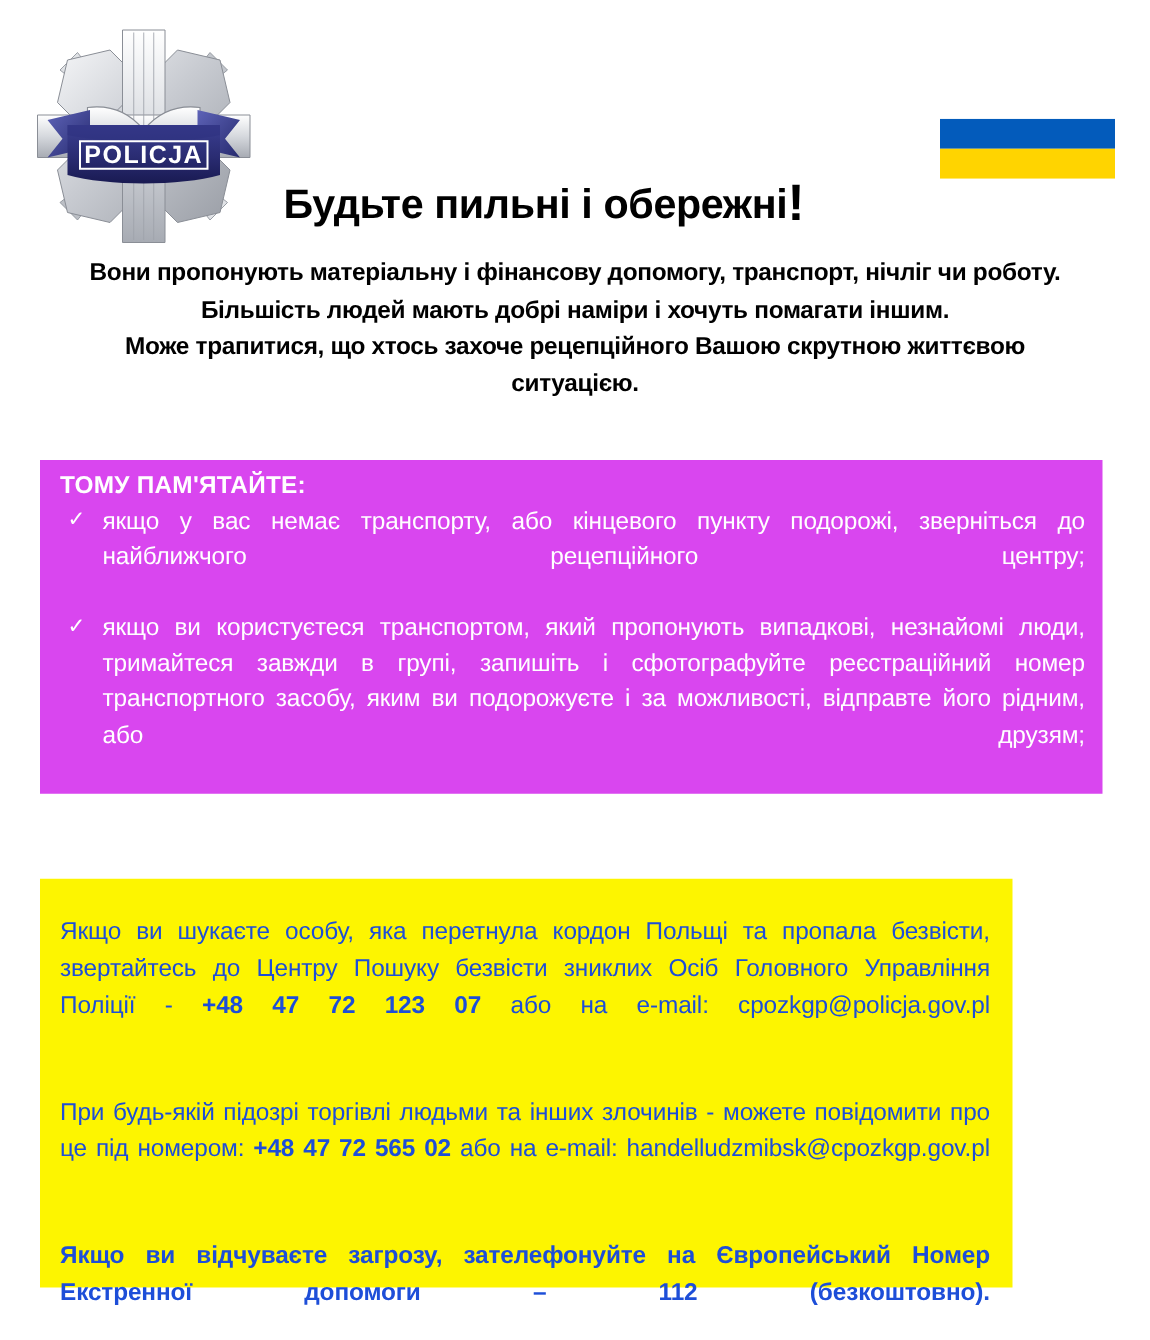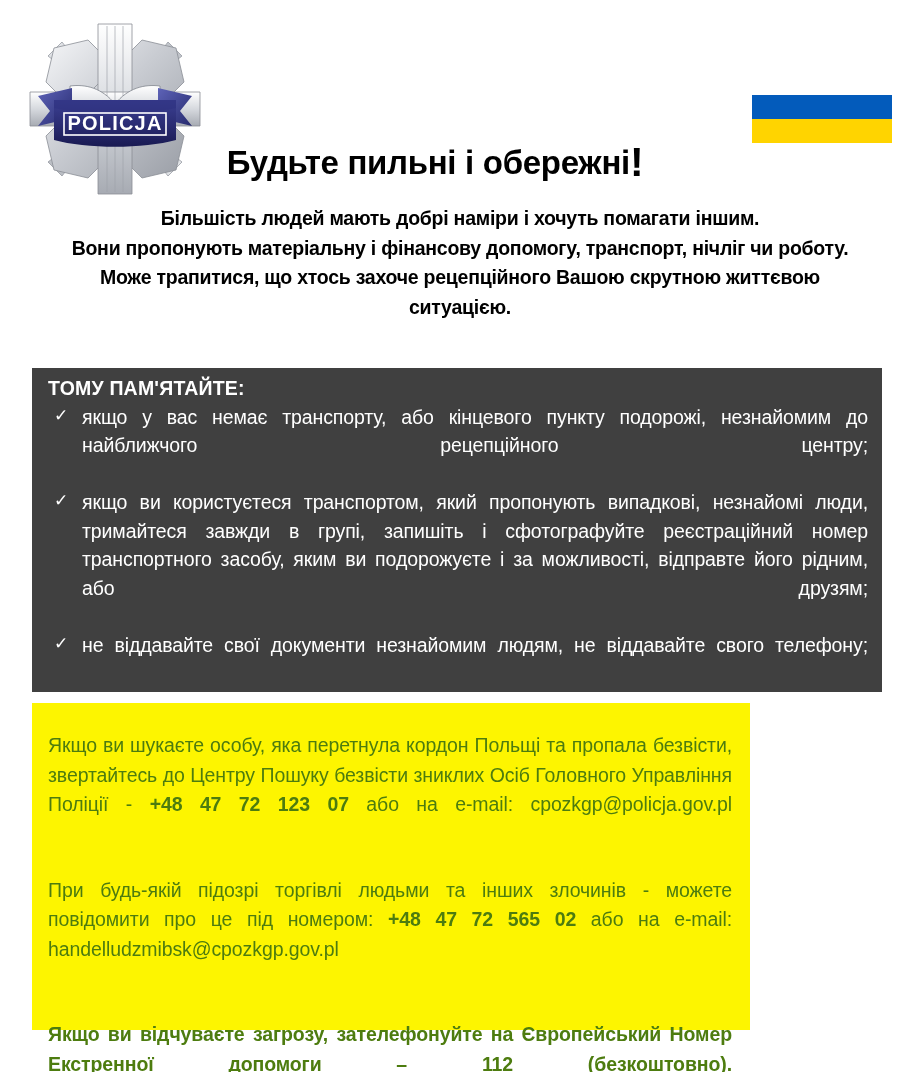--- a/index.html
+++ b/index.html
@@ -75,22 +75,22 @@
     letter-spacing: -0.25px;
   }
   .intro p { margin: 0; }
 
   
   .blue-panel {
     position: absolute;
     left: 32px;
     top: 368px;
     width: 850px;
-    height: 324px;
-    background: #404040;
+    height: 267px;
+    background: #d946ef;
     box-sizing: border-box;
     padding: 9px 14px 0 14px;
     color: #ffffff;
   }
   .blue-heading {
     font-size: 19.5px;
     font-weight: bold;
     letter-spacing: 0.2px;
     margin: 0 0 3px 2px;
   }
@@ -123,26 +123,26 @@
     content: "";
     display: inline-block;
     width: 100%;
   }
 
   
   .yellow-panel {
     position: absolute;
     left: 32px;
     top: 703px;
-    width: 718px;
+    width: 778px;
     height: 327px;
     background: #fdf500;
     box-sizing: border-box;
     padding: 28px 18px 0 16px;
-    color: #4d7c0f;
+    color: #1d4ed8;
   }
   .yellow-panel p {
     margin: 0 0 26px 0;
     font-size: 19.5px;
     line-height: 1.52;
     text-align: justify;
     text-justify: inter-word;
     letter-spacing: -0.1px;
   }
   .yellow-panel p::after {
@@ -230,31 +230,31 @@
     <div class="stripe stripe-top"></div>
     <div class="stripe stripe-bottom"></div>
   </div>
 
   <div class="title">
     <span>Будьте пильні і обережні</span><span class="bang">!</span>
   </div>
 </div>
 
 <div class="intro">
+  <p>Вони пропонують матеріальну і фінансову допомогу, транспорт, нічліг чи роботу.</p>
   <p>Більшість людей мають добрі наміри і хочуть помагати іншим.</p>
-  <p>Вони пропонують матеріальну і фінансову допомогу, транспорт, нічліг чи роботу.</p>
   <p>Може трапитися, що хтось захоче рецепційного Вашою скрутною життєвою ситуацією.</p>
 </div>
 
 <div class="blue-panel">
   <div class="blue-heading">ТОМУ ПАМ'ЯТАЙТЕ:</div>
   <ul class="checklist">
     <li>
       <span class="tick">✓</span>
-      <span class="txt">якщо у вас немає транспорту, або кінцевого пункту подорожі, незнайомим до найближчого рецепційного центру;</span>
+      <span class="txt">якщо у вас немає транспорту, або кінцевого пункту подорожі, зверніться до найближчого рецепційного центру;</span>
     </li>
     <li>
       <span class="tick">✓</span>
       <span class="txt">якщо ви користуєтеся транспортом, який пропонують випадкові, незнайомі люди, тримайтеся завжди в групі, запишіть і сфотографуйте реєстраційний номер транспортного засобу, яким ви подорожуєте і за можливості, відправте його рідним, або друзям;</span>
     </li>
     <li>
       <span class="tick">✓</span>
       <span class="txt">не віддавайте свої документи незнайомим людям, не віддавайте свого телефону;</span>
     </li>
     <li>

